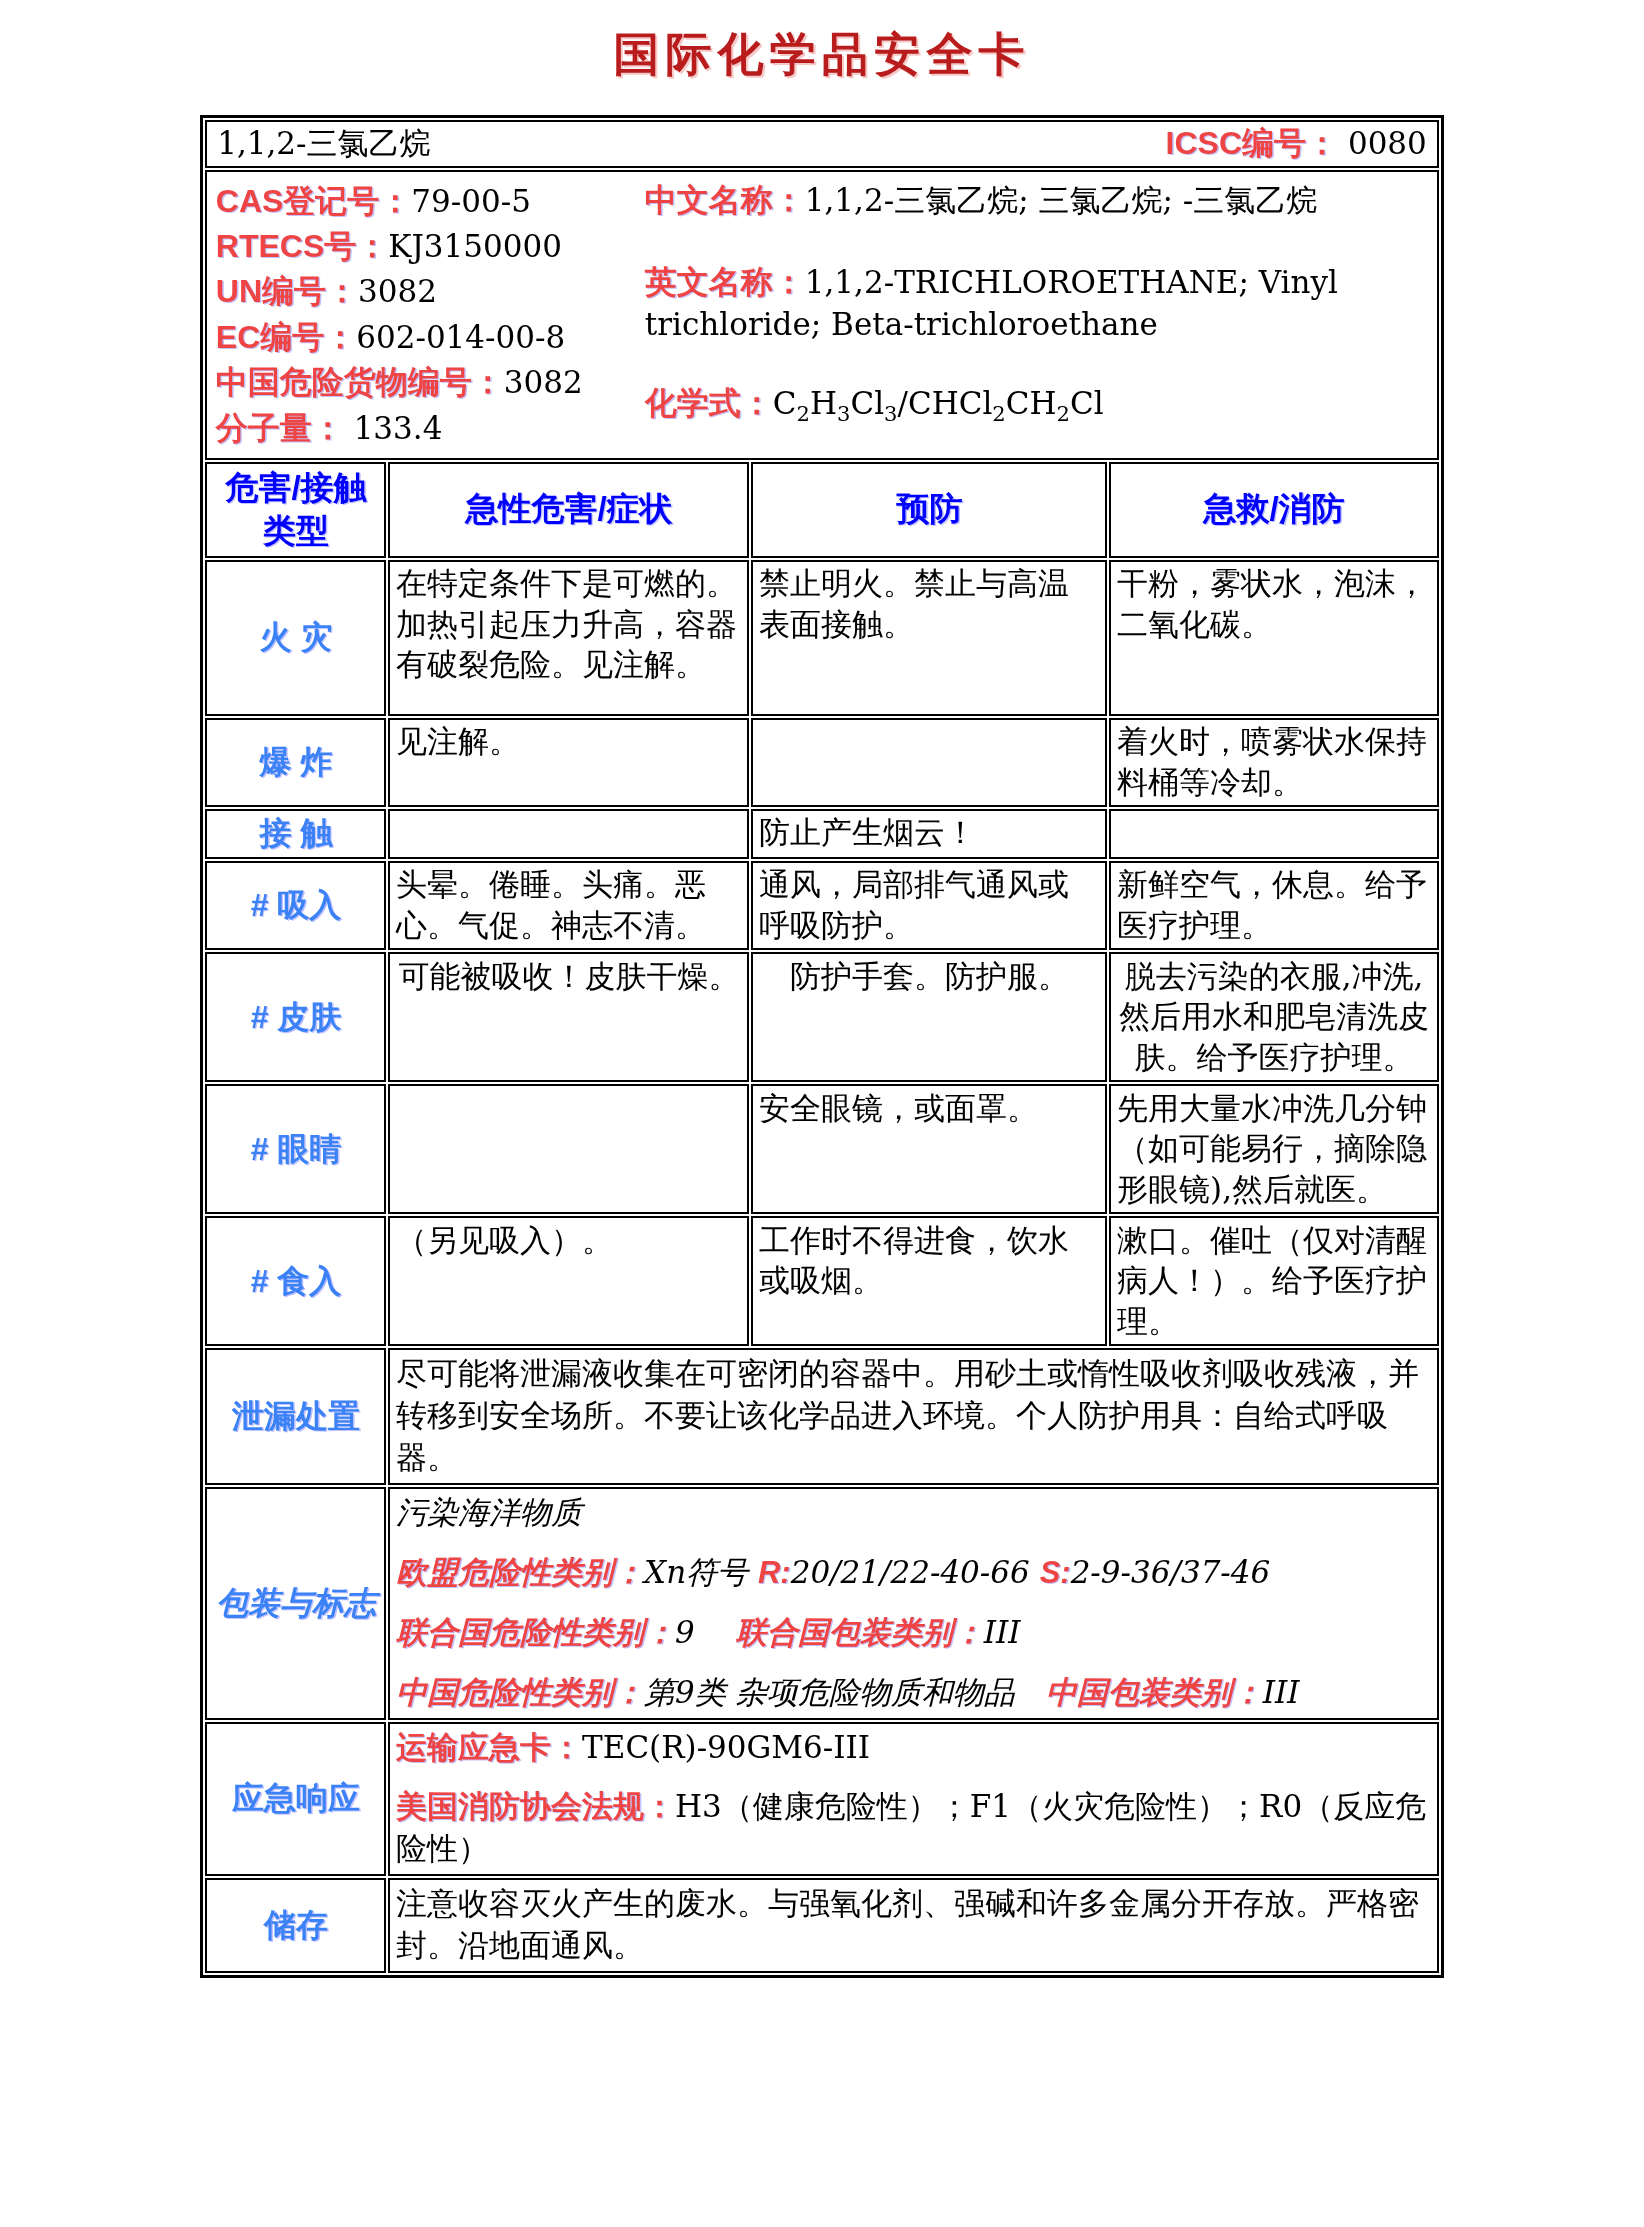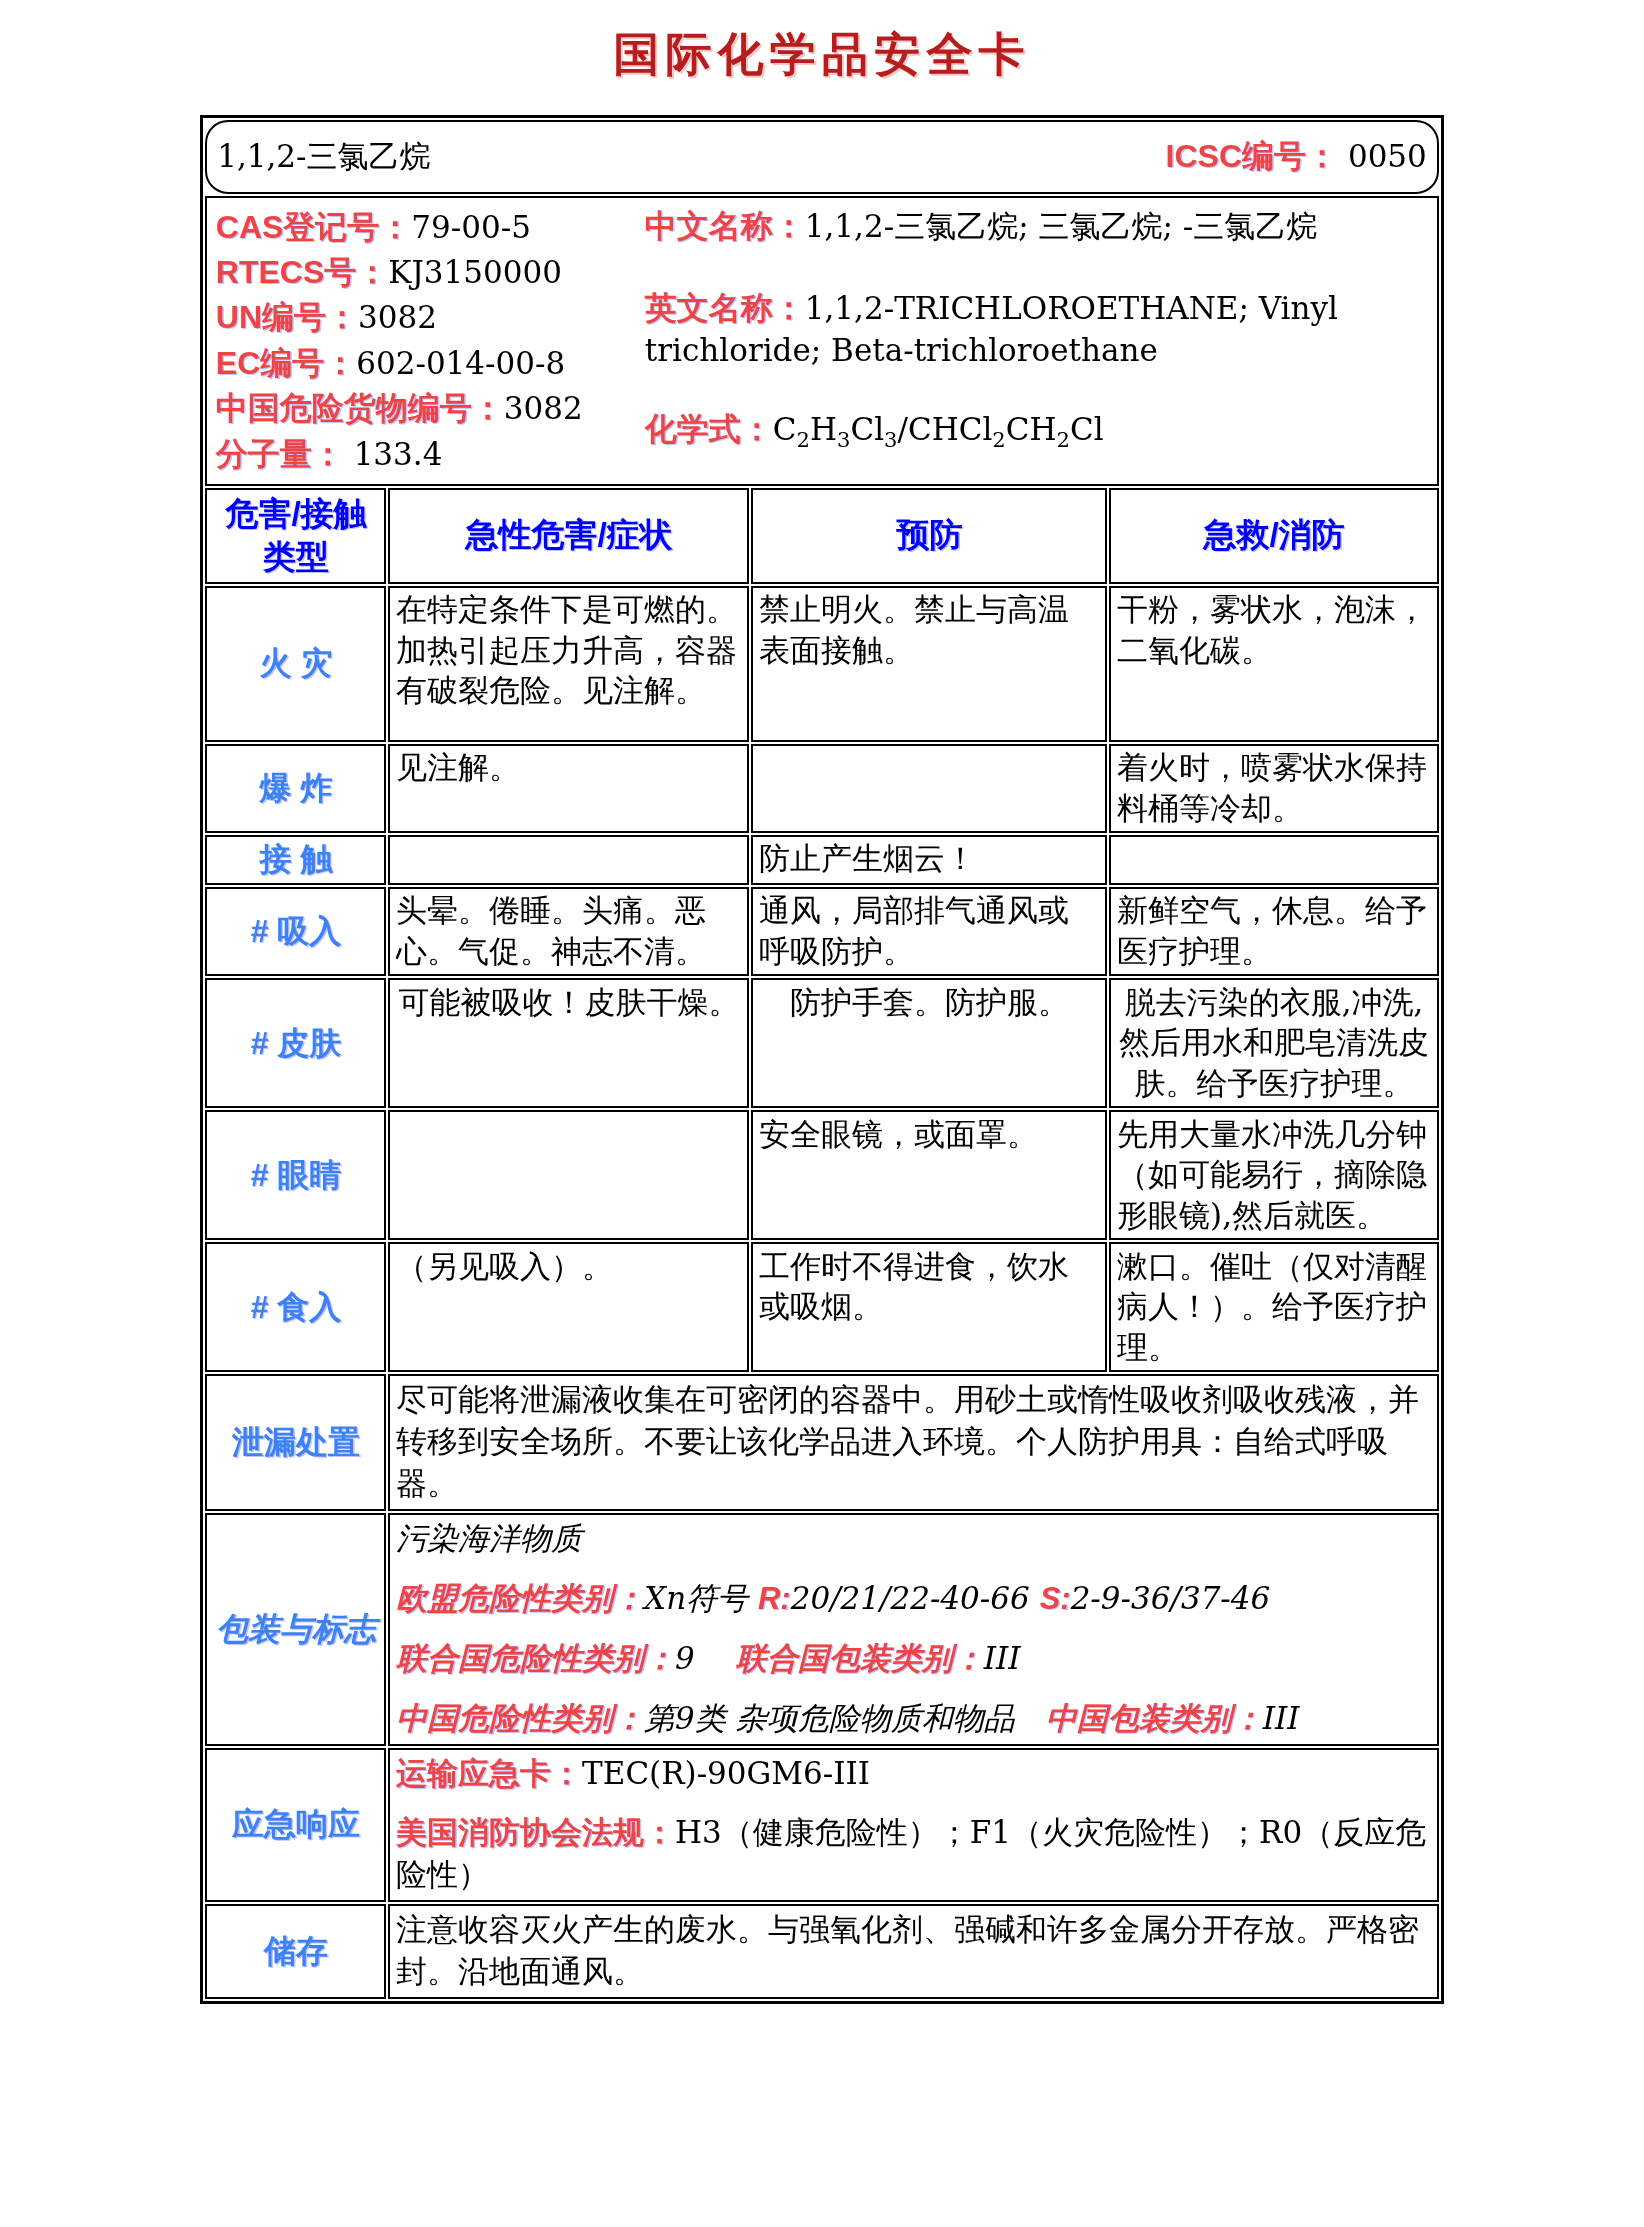--- a/index.html
+++ b/index.html
@@ -33,21 +33,21 @@
 
   .blab{
     color:#ef4444;
     font-family:"Liberation Sans","DejaVu Sans",sans-serif;
     font-weight:bold;
     text-shadow:1.4px 1.4px 0 rgba(120,120,255,0.45);
   }
   .val{color:#000;}
 
   
-  td.name-cell{height:74px;vertical-align:middle;padding:0 9.7px;border-radius:23px;}
+  td.name-cell{height:48px;vertical-align:middle;padding:0 9.7px;}
   .name-row{display:flex;justify-content:space-between;align-items:center;font-size:31px;}
   .name-row .blab{font-size:32px;}
 
   
   td.ids-cell{vertical-align:top;padding:7px 8.3px;}
   .ids-row{display:flex;min-height:247px;}
   .ids-left{width:429px;flex:none;}
   .ids-right{flex:1;padding-right:4.2px;}
   .id-line{font-size:31px;line-height:1.42;white-space:nowrap;}
   .id-line .blab{font-size:32px;}
@@ -116,21 +116,21 @@
         <col class="c4">
     </colgroup>
 
     <tbody>
       <tr>
         <td class="name-cell" colspan="4">
           <div class="name-row">
             <span class="val">1,1,2-三氯乙烷</span>
             <span>
               <span class="blab">ICSC编号：</span>
-              <span class="val">0050</span>
+              <span class="val">0080</span>
             </span>
           </div>
         </td>
       </tr>
 
       <tr>
         <td class="ids-cell" colspan="4">
           <div class="ids-row">
             <div class="ids-left">
                 <div class="id-line"><span class="blab">CAS登记号：</span><span class="val">79-00-5</span></div>

